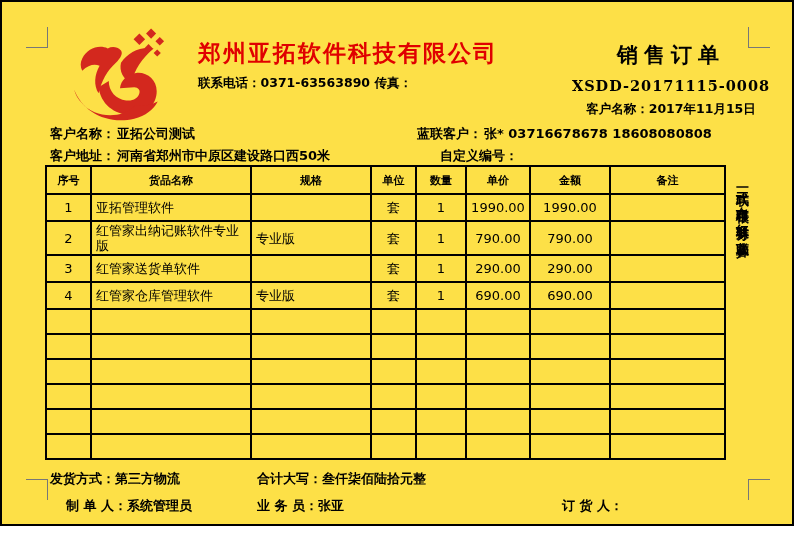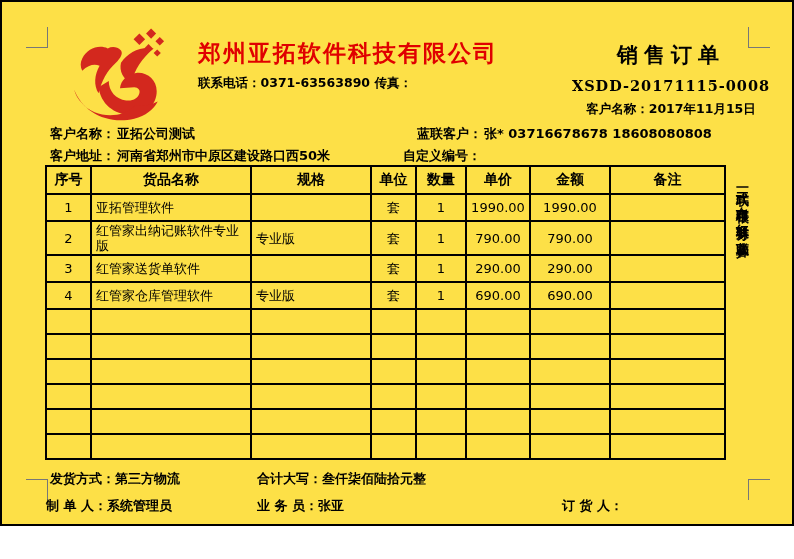--- a/index.html
+++ b/index.html
@@ -25,41 +25,41 @@
   .docmeta{position:absolute;left:562px;top:40px;width:214px;text-align:center;}
   .doc-title{font-size:21px;font-weight:bold;letter-spacing:6px;line-height:26px;}
   .order-no{font-size:14.5px;font-weight:bold;font-family:"DejaVu Serif","Liberation Serif",serif;letter-spacing:1px;margin-top:9px;}
   .order-date{font-size:12.5px;font-weight:bold;margin-top:7px;}
 
   .info{position:absolute;font-size:13px;font-weight:600;white-space:nowrap;}
   .info .lbl{margin-right:2px;}
   .cust-name{left:48px;top:123px;}
   .cust-contact{left:415px;top:123px;}
   .cust-address{left:48px;top:145px;}
-  .custom-no{left:401px;top:145px;}
+  .custom-no{left:438px;top:145px;}
 
   table.order-table{
     position:absolute;left:43px;top:163px;width:679px;
     border-collapse:collapse;table-layout:fixed;
   }
   .order-table th,.order-table td{border:2px solid #000;overflow:hidden;}
-  .order-table th{height:26px;font-size:14px;font-weight:bold;text-align:center;padding:0 2px;}
+  .order-table th{height:26px;font-size:11px;font-weight:bold;text-align:center;padding:0 2px;}
   .order-table td{height:23px;font-size:13px;line-height:15px;padding:1px 4px;word-break:break-all;}
   .order-table tr.empty td{height:21px;}
   .order-table td.c{text-align:center;}
   .order-table td.l{text-align:left;}
 
   .side-strip{position:absolute;left:731px;top:178px;display:flex;flex-direction:column;gap:13px;}
   .side-group{writing-mode:vertical-rl;text-orientation:upright;font-size:13px;font-weight:600;letter-spacing:1px;}
 
   .footer-item{position:absolute;font-size:13px;font-weight:600;white-space:nowrap;}
   .f-shipping{left:48px;top:468px;}
   .f-amount-words{left:255px;top:468px;}
   .f-amount-figures{left:560px;top:468px;}
-  .f-maker{left:44px;top:495px;}
+  .f-maker{left:64px;top:495px;}
   .f-salesman{left:255px;top:495px;text-align:right;}
   .f-orderer{left:560px;top:495px;}
 </style>
 </head>
 <body>
 
 <div class="page">
 
   <div class="mark tl"></div>
   <div class="mark tr"></div>

